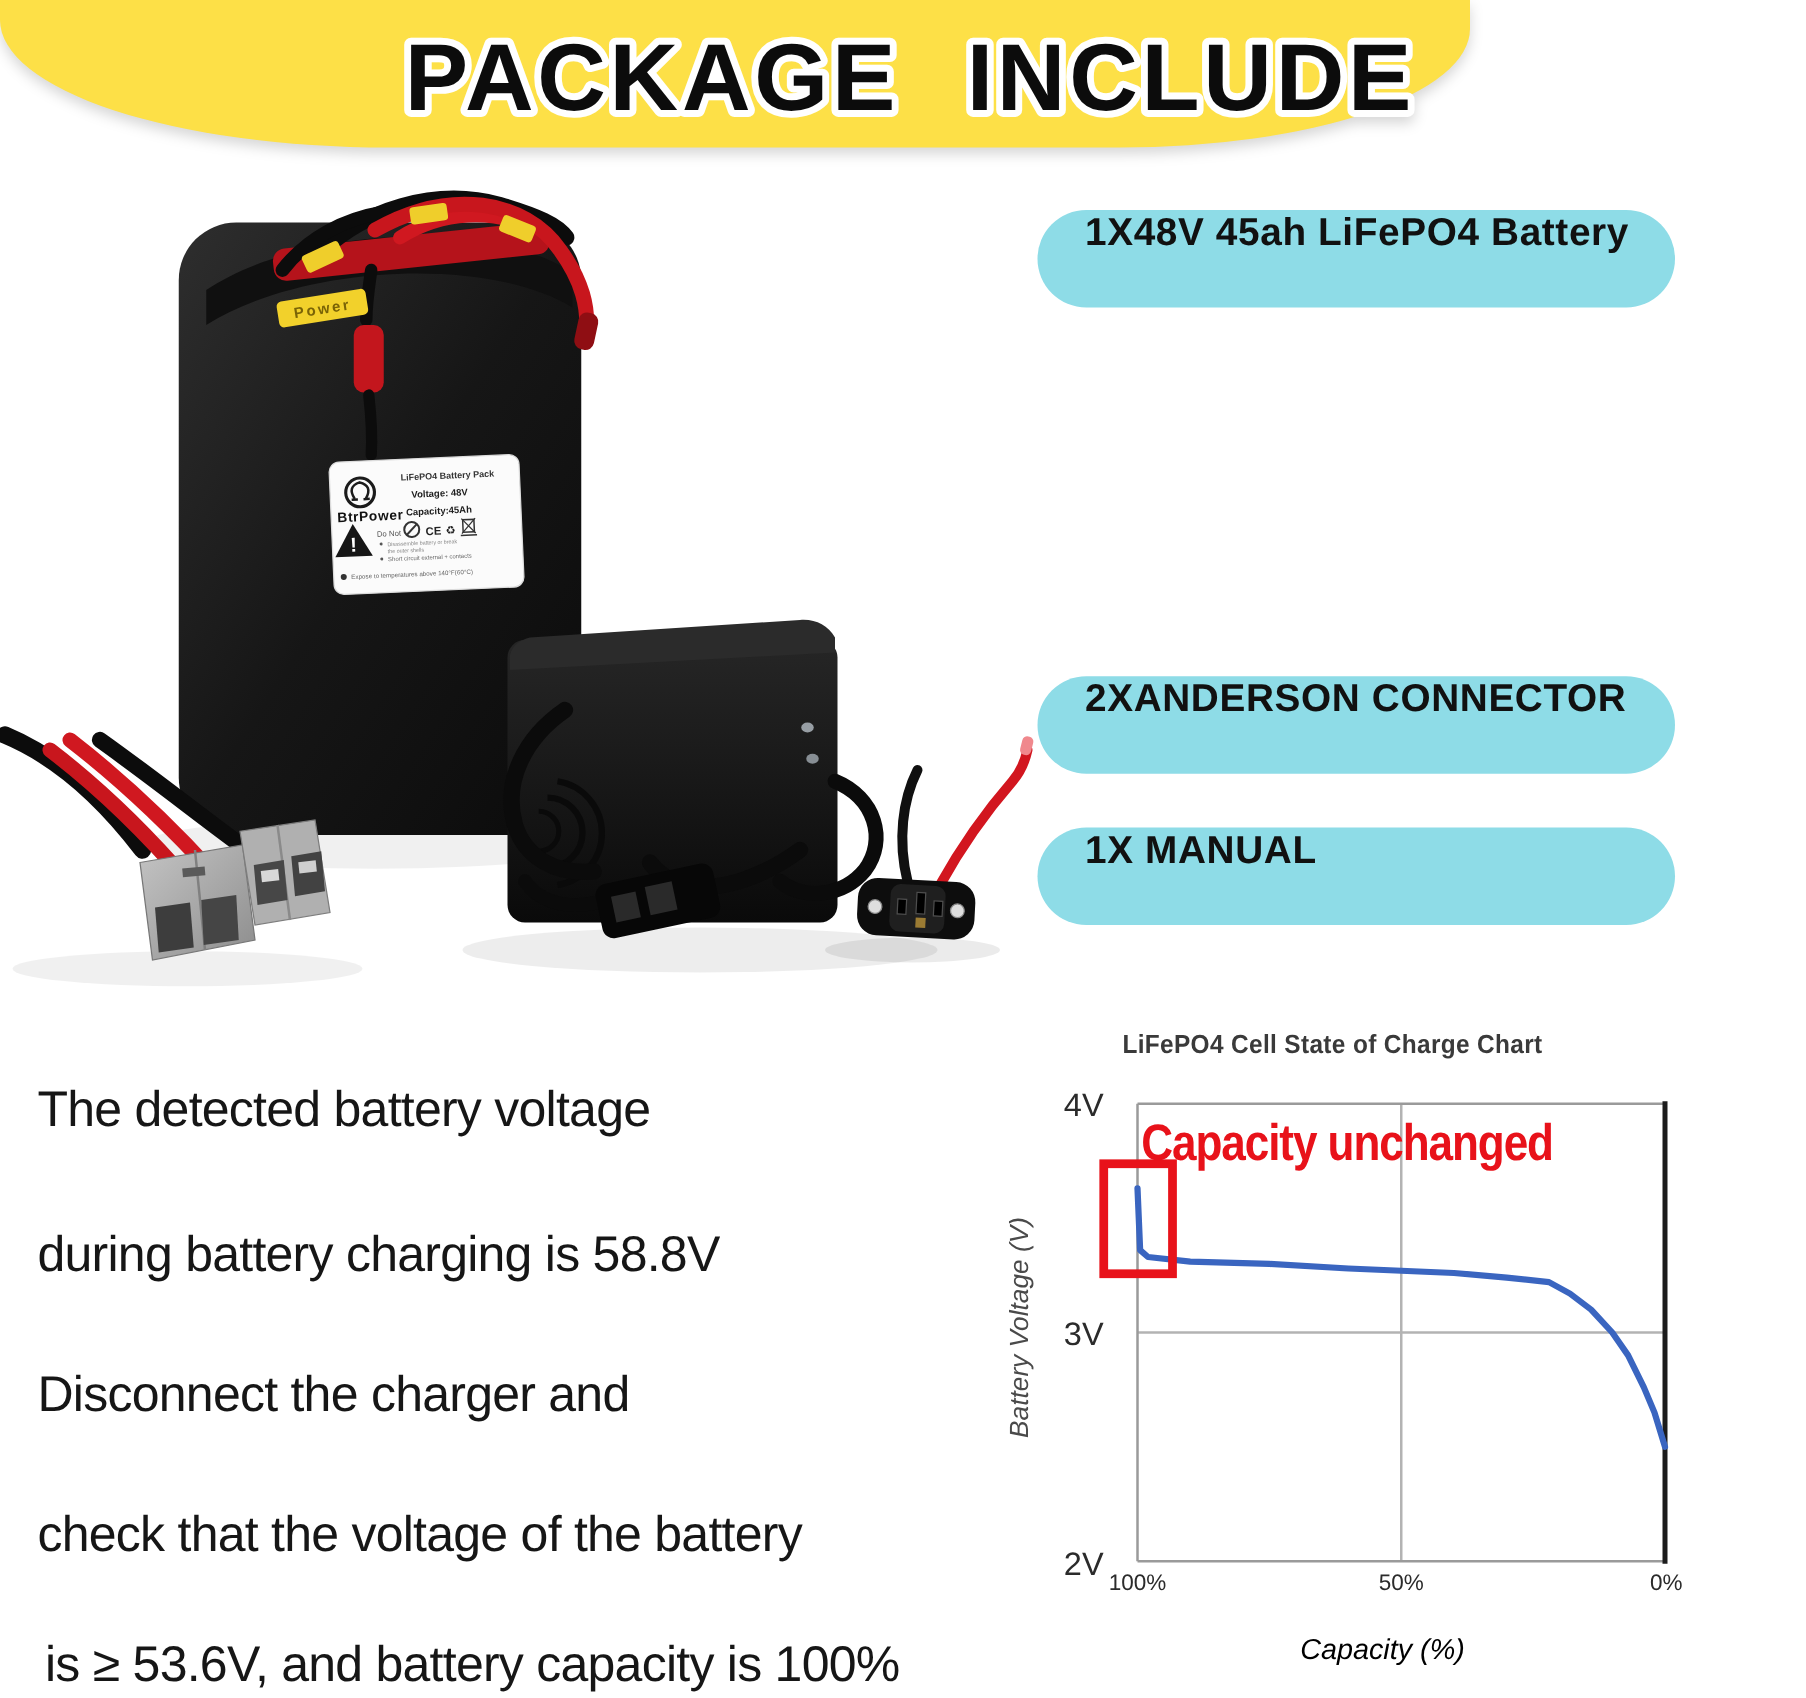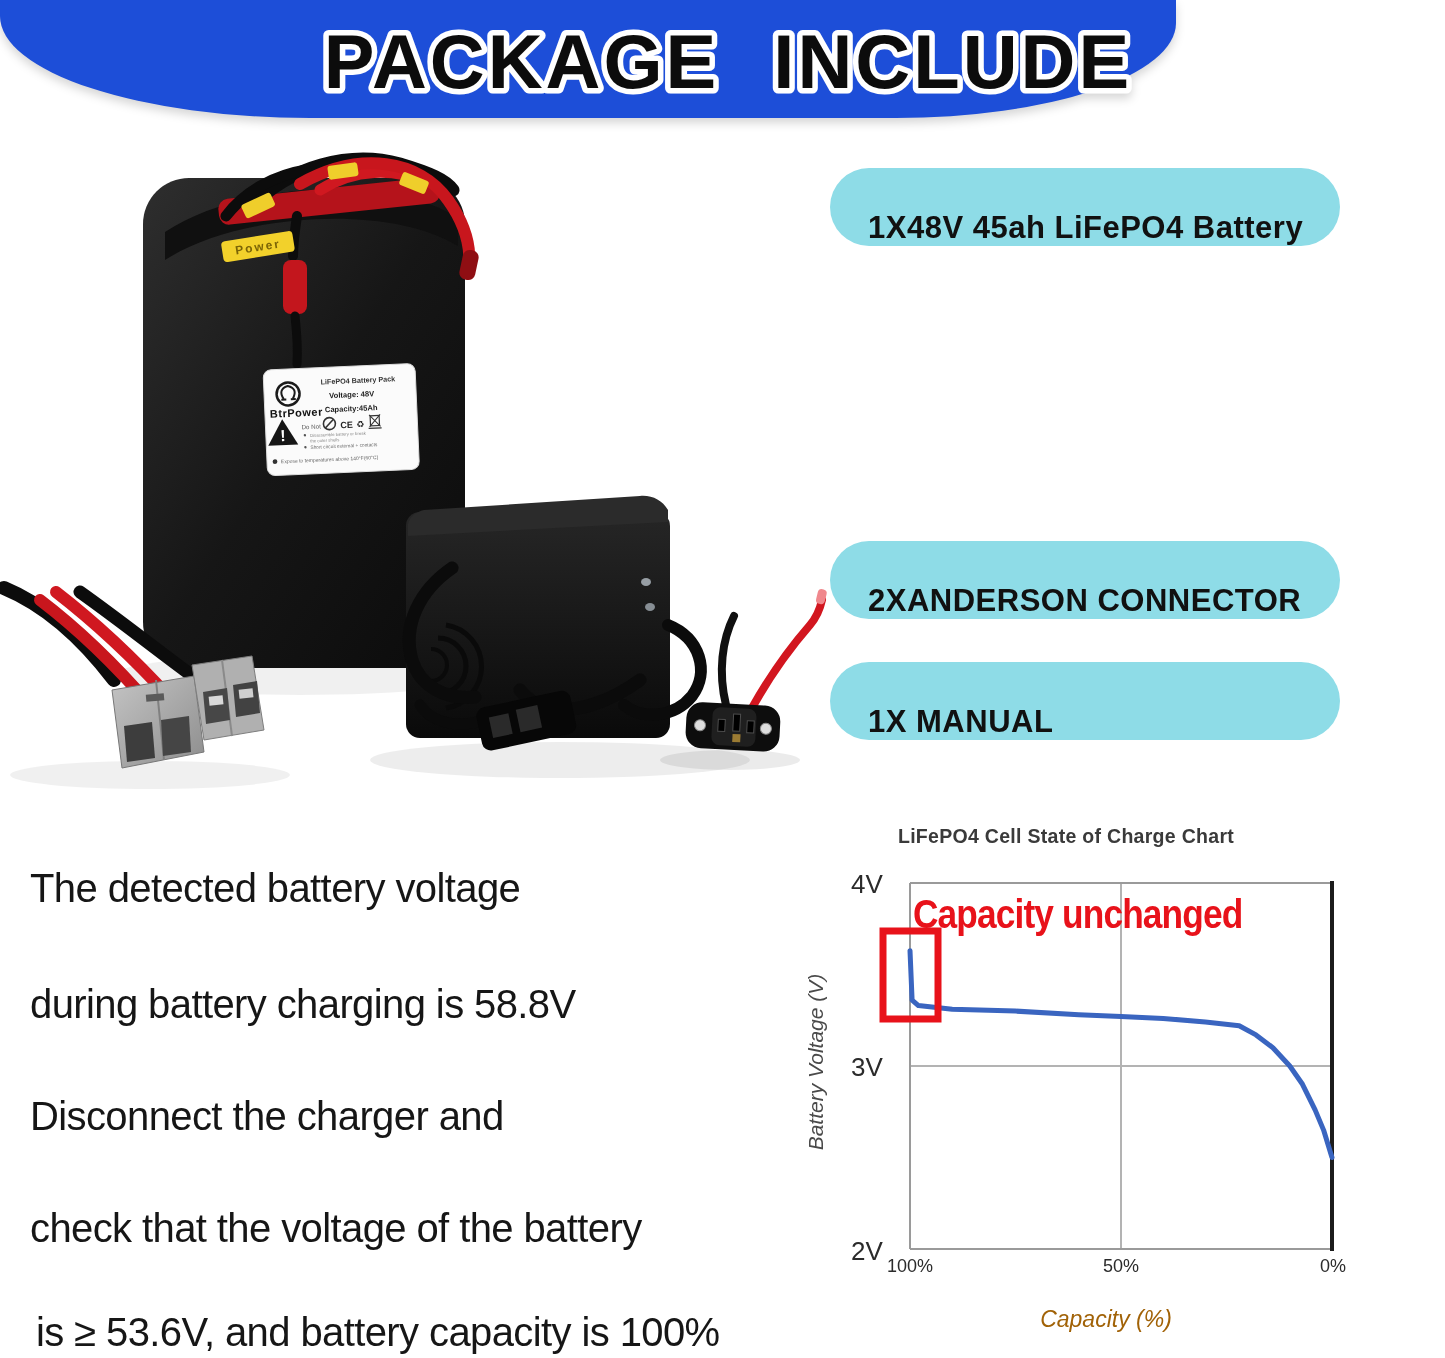--- a/index.html
+++ b/index.html
@@ -1,48 +1,48 @@
 <!DOCTYPE html>
 <html><head>
 <meta charset="utf-8">
 <style>
   html,body{margin:0;padding:0;background:#ffffff;}
   .page{position:relative;width:1445px;height:1358px;background:#ffffff;overflow:hidden;
         font-family:"Liberation Sans",sans-serif;}
 
   
-  .banner{position:absolute;top:0;left:0;width:1176px;height:118px;background:#1d4ed8;
+  .banner{position:absolute;top:0;left:0;width:1176px;height:118px;background:#fde047;
           border-bottom-left-radius:310px 102px;border-bottom-right-radius:280px 95px;
           filter:drop-shadow(0 5px 5px rgba(0,0,0,0.16));}
   .banner svg{display:block;width:1445px;height:118px;}
   .banner-title-text{font-family:"Liberation Sans",sans-serif;font-size:76px;font-weight:bold;
           letter-spacing:3px;word-spacing:30px;paint-order:stroke;stroke:#ffffff;stroke-width:11px;
           stroke-linejoin:round;fill:#0c0c0c;}
 
   
   .pill{position:absolute;left:830px;width:510px;height:78px;background:#8edce7;border-radius:39px;
-        display:flex;align-items:flex-end;box-sizing:border-box;padding-left:38px;
+        display:flex;align-items:flex-start;box-sizing:border-box;padding-left:38px;
         font-size:31px;font-weight:bold;color:#111;letter-spacing:0.5px;white-space:nowrap;}
 
   
   .photo{position:absolute;left:0;top:120px;width:880px;height:700px;pointer-events:none;}
 
   
   .desc-line{position:absolute;font-size:40px;color:#161616;letter-spacing:-0.6px;white-space:nowrap;}
 
   
   .chart-title{position:absolute;left:846px;top:824px;width:440px;text-align:center;font-size:21px;
         font-weight:bold;color:#3a3a3a;transform:scaleX(0.93);letter-spacing:0.3px;white-space:nowrap;}
   .chart-svg{position:absolute;left:780px;top:870px;width:640px;height:400px;}
   .chart-annotation{position:absolute;left:913px;top:891px;font-size:41px;font-weight:bold;color:#e8121a;
         transform:scaleX(0.86);transform-origin:left top;letter-spacing:-1px;white-space:nowrap;}
   .ytick{position:absolute;width:70px;text-align:center;font-size:26px;color:#2b2b2b;}
   .xtick{position:absolute;width:120px;text-align:center;font-size:18px;color:#2b2b2b;}
   .chart-xlabel{position:absolute;left:1006px;top:1306px;width:200px;text-align:center;
-        font-size:23px;font-style:italic;color:#a16207;}
+        font-size:23px;font-style:italic;color:#000000;}
   .chart-ylabel{position:absolute;left:719px;top:1047px;width:200px;height:30px;text-align:center;
         transform:rotate(-90deg);font-size:21px;font-style:italic;color:#4a4a4a;}
 
   svg text{font-family:"Liberation Sans",sans-serif;}
 </style>
 </head>
 <body>
 
 <div class="page">
 

